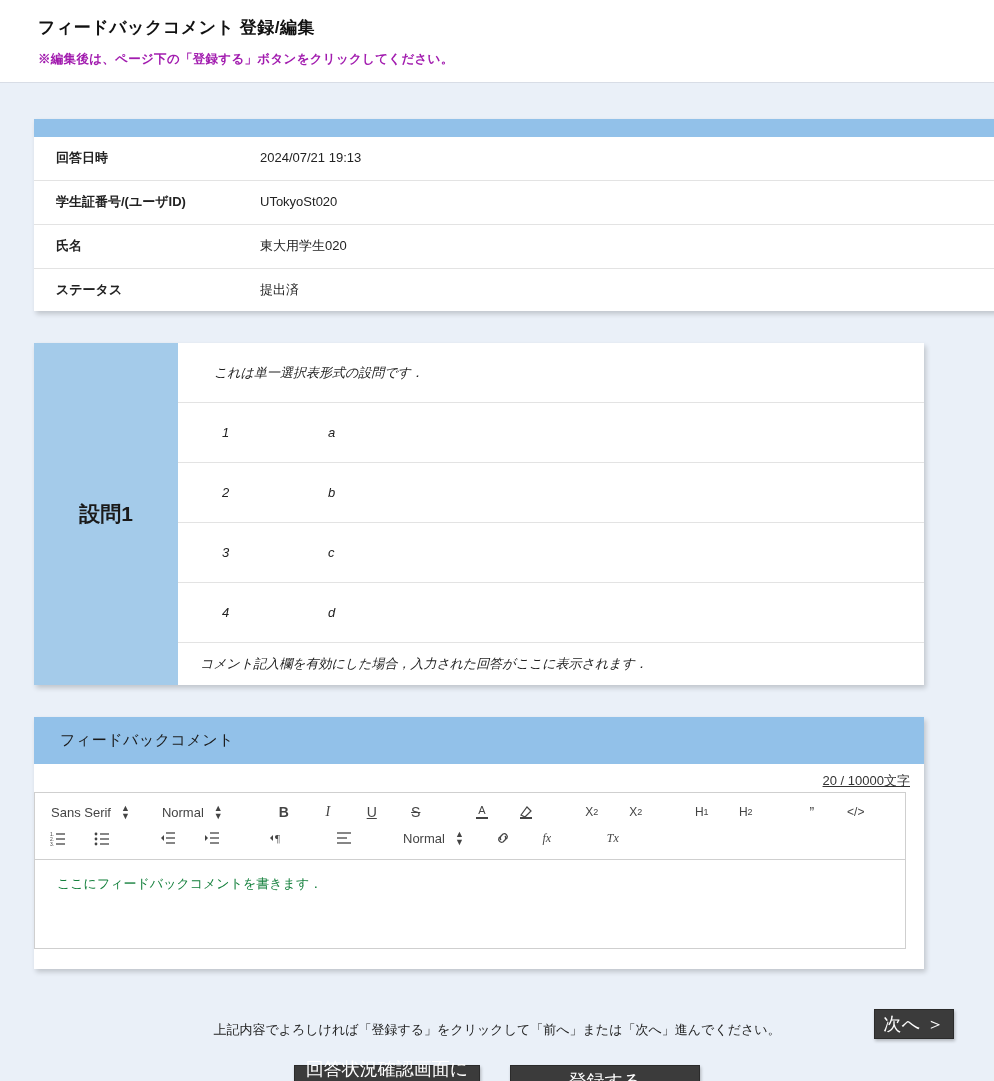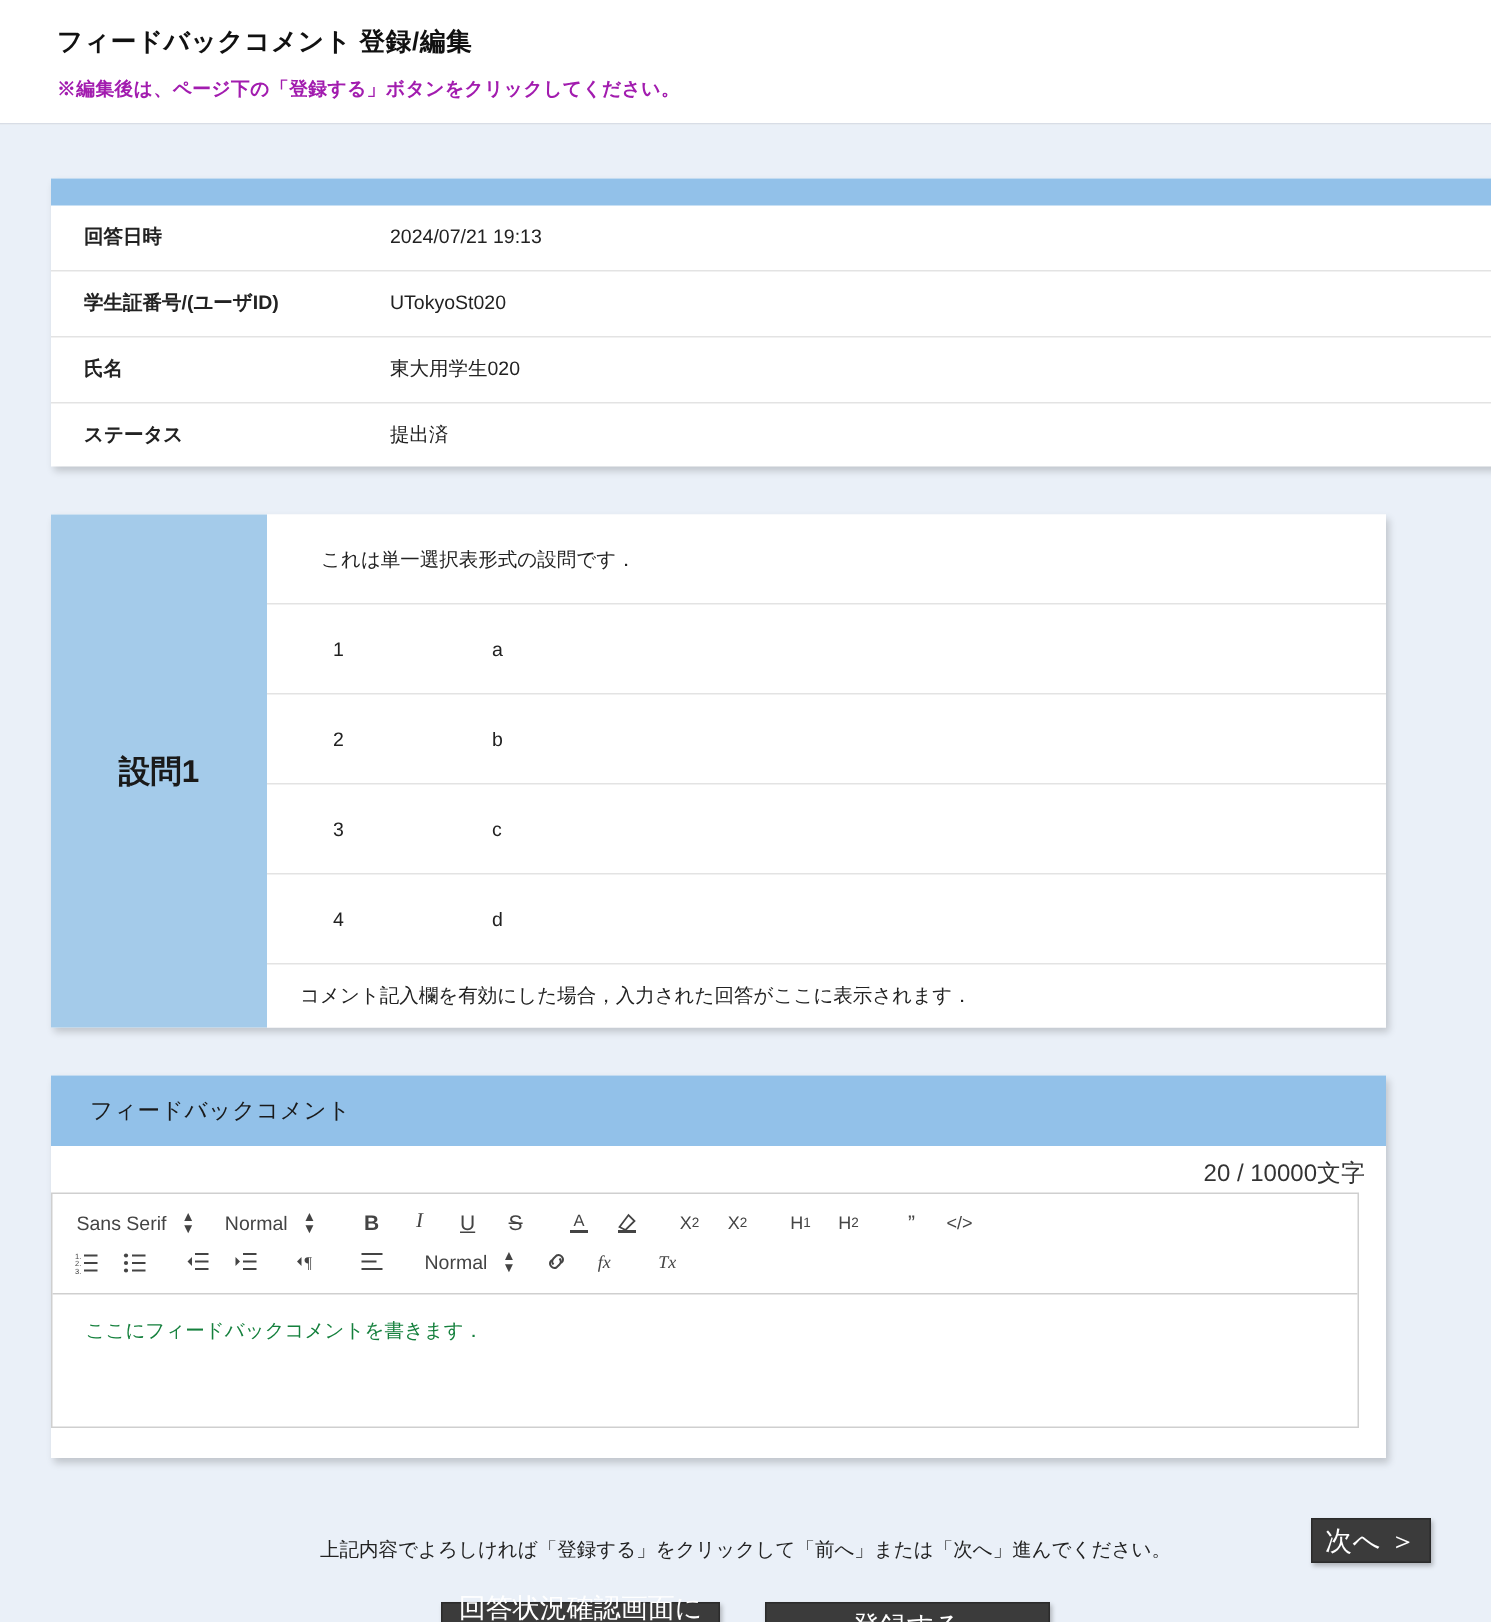--- a/index.html
+++ b/index.html
@@ -99,20 +99,21 @@
     flex: 1;
     background: #fff;
   }
   .q-row {
     border-bottom: 1px solid #e3e3e3;
     font-size: 13px;
     display: flex;
     align-items: center;
     min-height: 60px;
     box-sizing: border-box;
+    font-style: italic;
   }
   .q-row.prompt {
     padding-left: 36px;
     min-height: 60px;
   }
   .q-row.option {
     padding-left: 0;
   }
   .q-row .opt-num {
     width: 150px;
@@ -140,23 +141,24 @@
     padding: 14px 0 14px 26px;
     color: #1a1a1a;
     letter-spacing: .5px;
   }
   .fb-body {
     background: #fff;
     padding: 0;
   }
   .counter {
     text-align: right;
-    font-size: 16px;
+    font-size: 13px;
     color: #333;
     padding: 8px 14px 2px 0;
+    text-decoration: underline;
   }
   .fb-row {
     display: flex;
     padding: 0 0 20px 0;
   }
   .fb-row-label {
     width: 205px;
     font-size: 13px;
     padding: 40px 0 0 26px;
     box-sizing: border-box;
@@ -168,21 +170,21 @@
     border: 1px solid #cfcfcf;
     background: #fff;
   }
   .toolbar {
     border-bottom: 1px solid #cfcfcf;
     padding: 6px 8px 8px 8px;
   }
   .tb-line {
     display: flex;
     align-items: center;
-    gap: 2px;
+    gap: 14px;
     min-height: 26px;
   }
   .tb-sel {
     display: inline-flex;
     align-items: center;
     font-size: 13px;
     color: #444;
     padding: 2px 4px 2px 8px;
     margin-right: 6px;
     white-space: nowrap;

